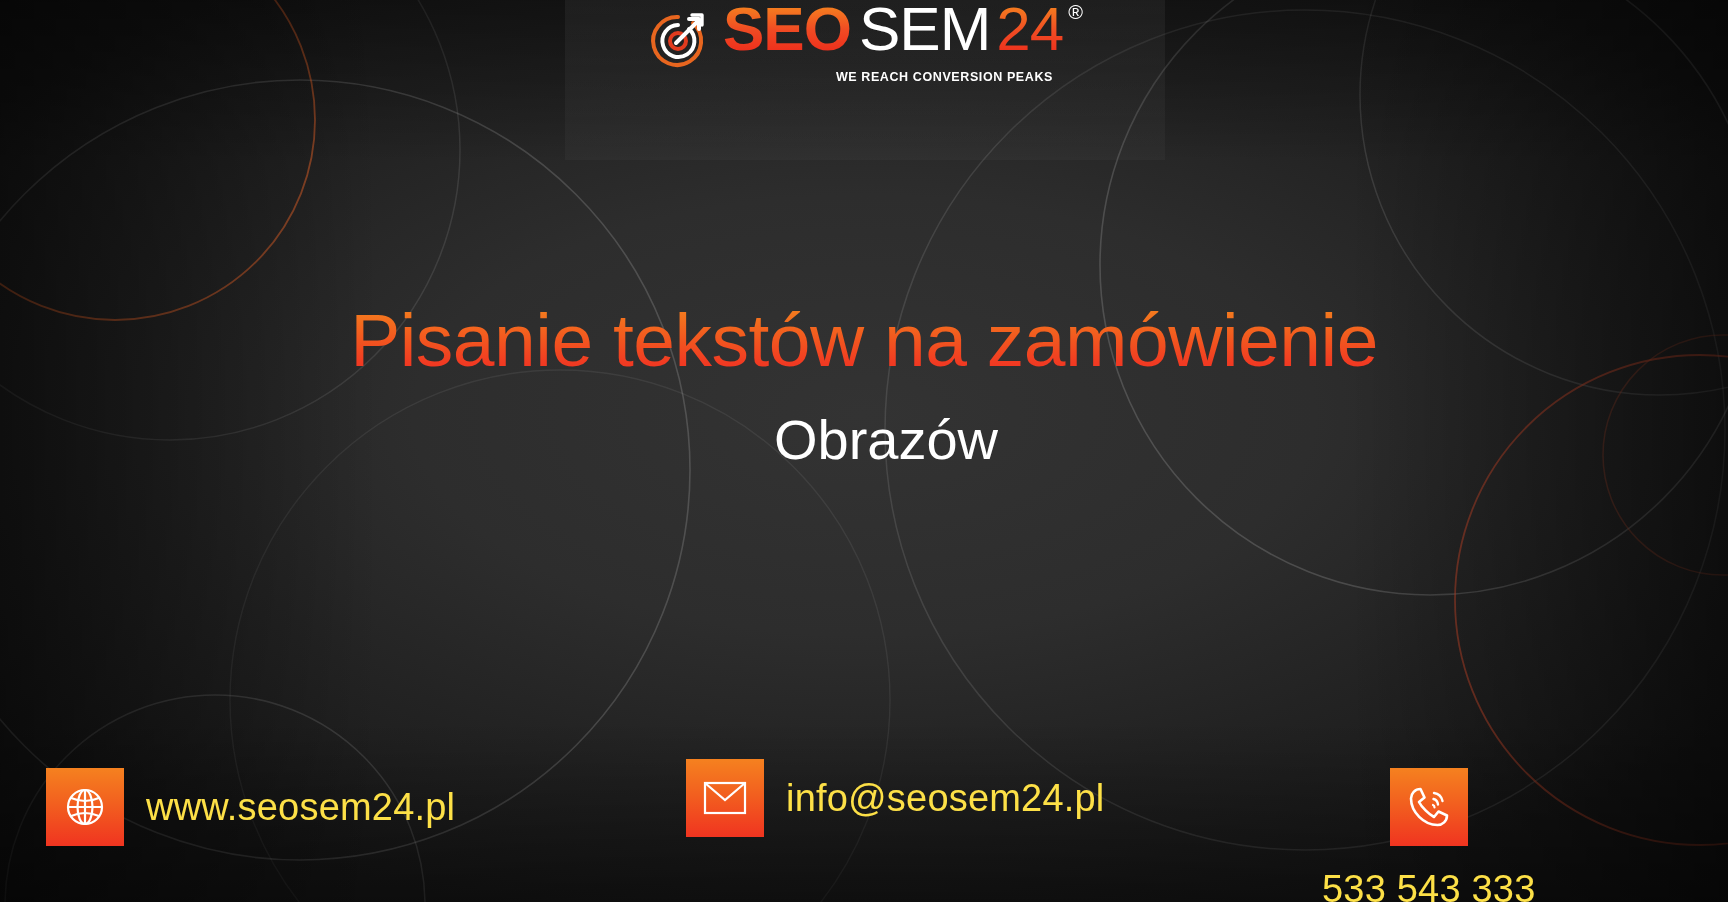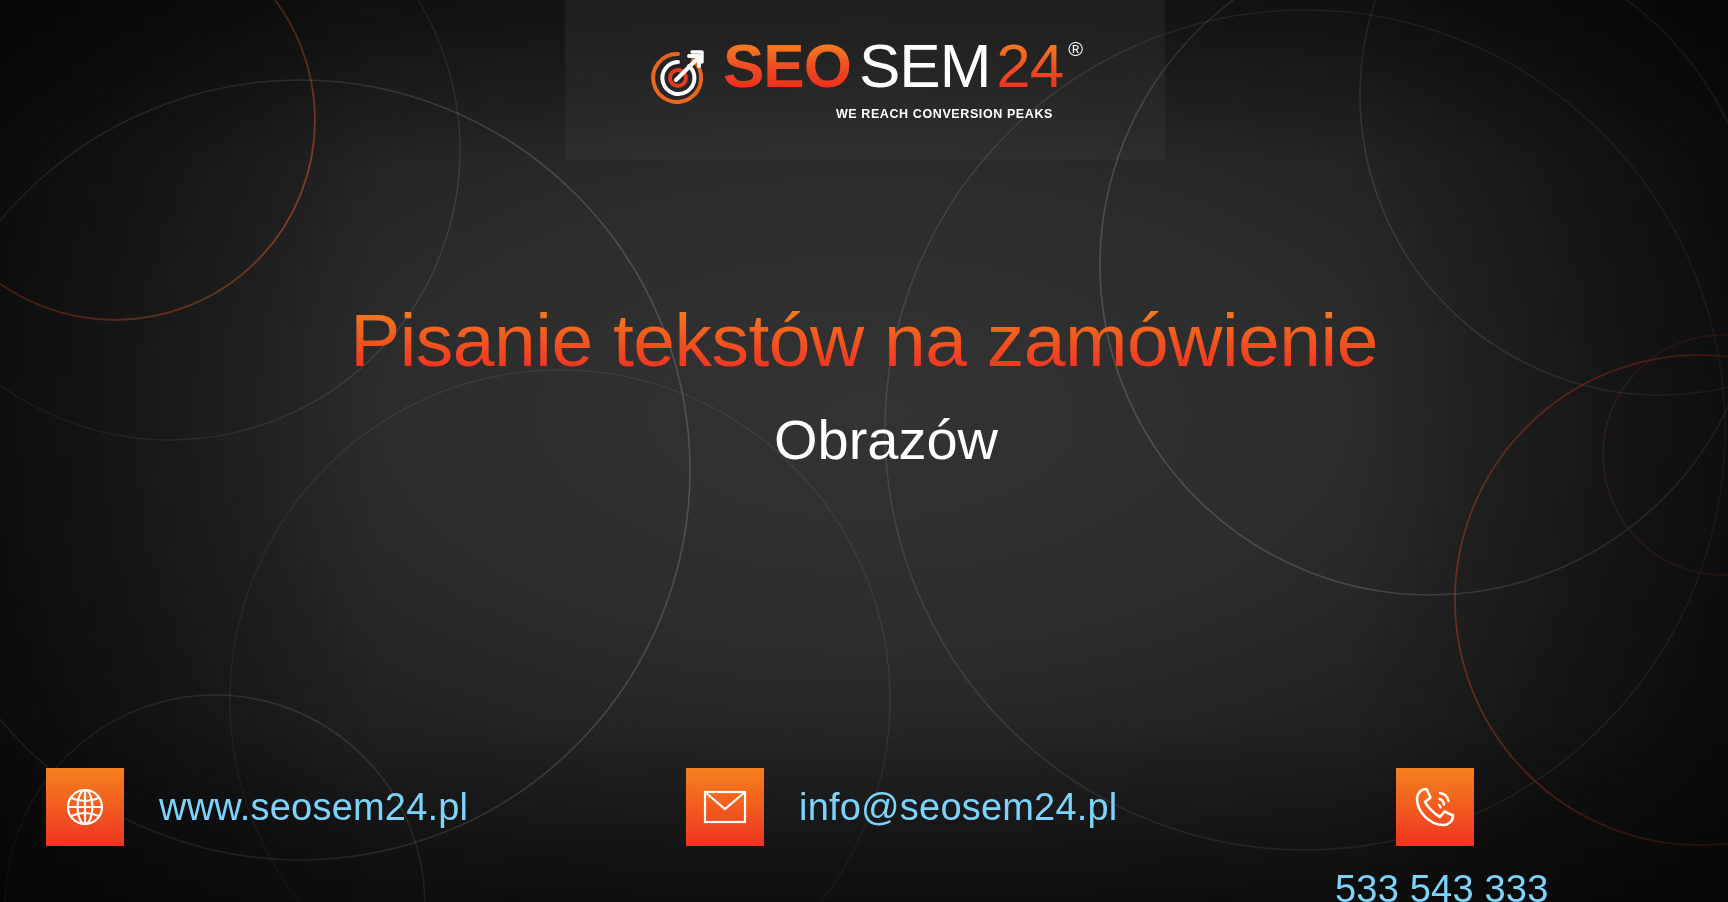--- a/index.html
+++ b/index.html
@@ -40,21 +40,21 @@
 
   
   .logo-panel {
     position: absolute;
     left: 565px;
     top: 0;
     width: 600px;
     height: 160px;
     background: linear-gradient(to bottom, rgba(255,255,255,0.050), rgba(255,255,255,0.028));
     display: flex;
-    align-items: center;
+    align-items: flex-start;
     justify-content: center;
   }
   .logo {
     display: flex;
     align-items: center;
     gap: 14px;
     transform: translateY(-2px);
   }
   .logo-mark { width: 62px; height: 62px; flex: 0 0 auto; }
   .logo-text-wrap { display: flex; flex-direction: column; }
@@ -143,40 +143,39 @@
     width: 1728px;
     height: 172px;
   }
   .contact {
     position: absolute;
     display: flex;
     align-items: center;
     gap: 22px;
   }
   .contact-1 { left: 46px;   top: 38px; }
-  .contact-2 { left: 686px;  top: 38px; }
+  .contact-2 { left: 686px;  top: 29px; }
   .contact-3 { left: 1322px; top: 38px; flex-direction: column; }
 
   .contact-icon {
     width: 78px;
     height: 78px;
     flex: 0 0 auto;
     background: linear-gradient(to bottom, #F5811F 0%, #F2601F 45%, #F03420 100%);
     display: flex;
     align-items: center;
     justify-content: center;
   }
   .contact-icon svg { display: block; }
   .contact-text {
-    color: #7dd3fc;
+    color: #fde047;
     font-size: 38px;
     font-weight: normal;
     white-space: nowrap;
     letter-spacing: 0.2px;
-    margin-left: 13px;
   }
 </style>
 </head>
 <body>
 
 <div id="banner">
 
   <div class="bg-base"></div>
 
   <div class="bg-circles">

